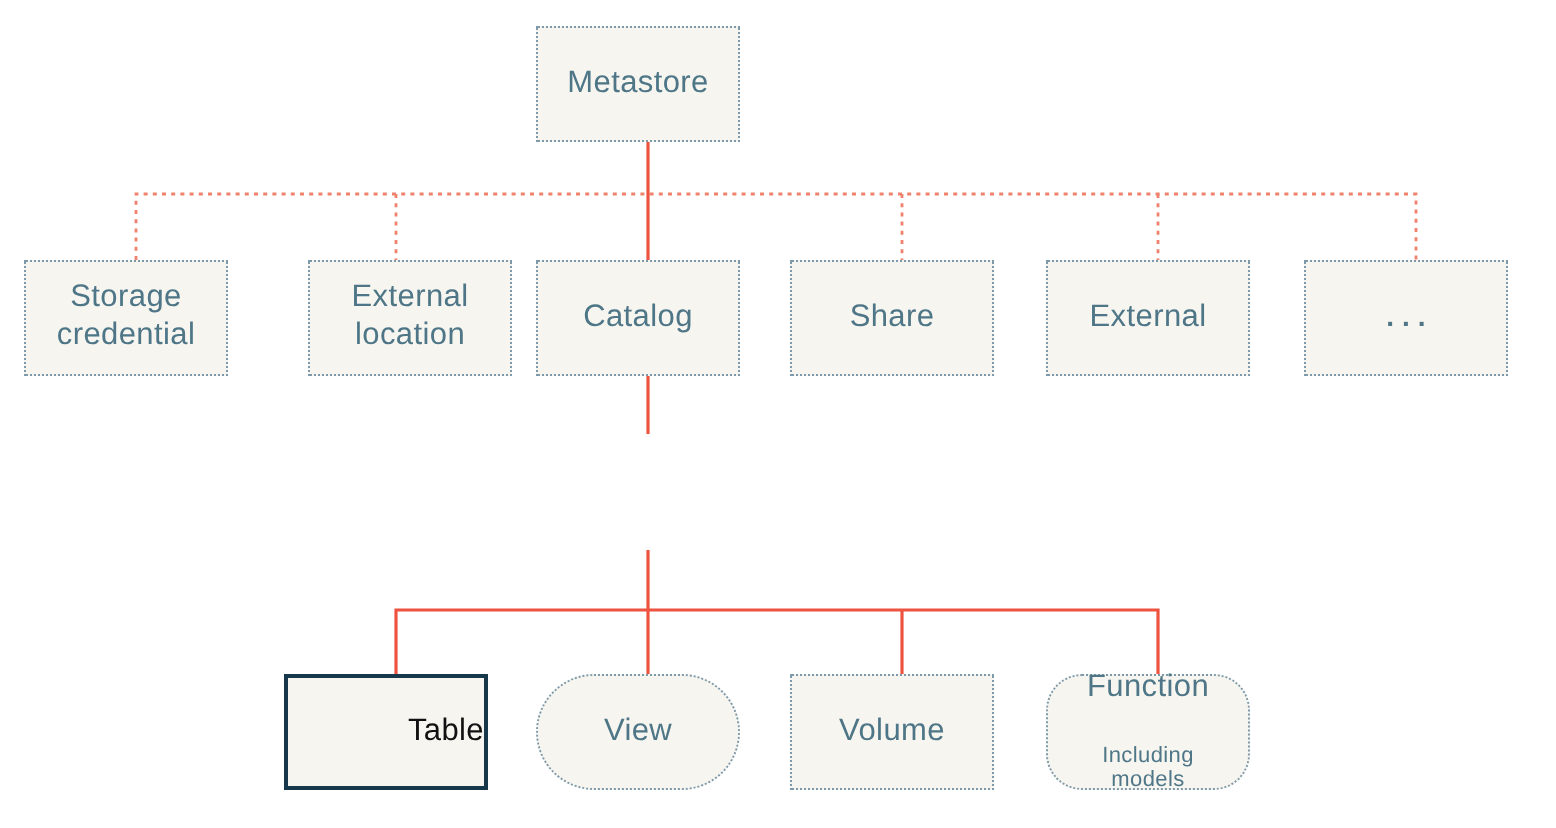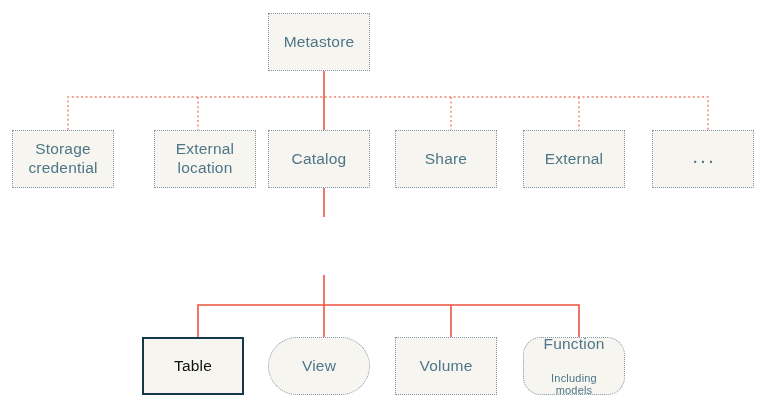--- a/index.html
+++ b/index.html
@@ -45,20 +45,21 @@
     display: flex;
     flex-direction: column;
     align-items: center;
     justify-content: center;
     text-align: center;
     letter-spacing: 0.2px;
   }
   .node.highlight {
     border: 2px solid var(--hl-border, #16384A);
     color: var(--hl-label, #111111);
+    align-items: flex-end;
   }
   .node.ellipsis .label {
     letter-spacing: 4px;
     font-weight: bold;
     font-size: 14px;
     padding-left: 4px;
   }
   .node .sublabel {
     font-size: 11px;
     line-height: 1.15;

